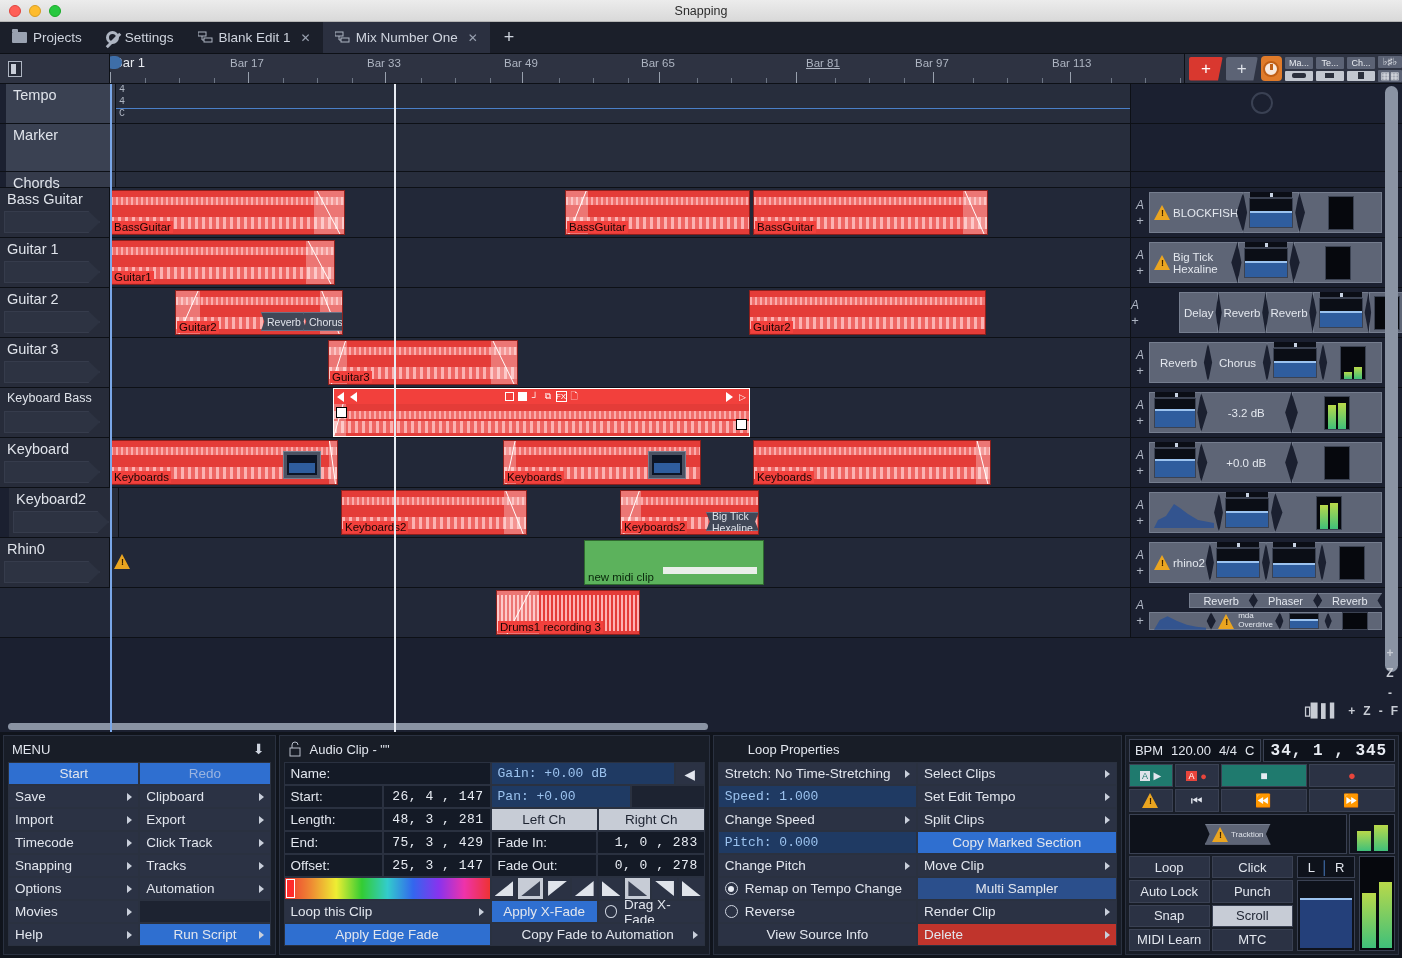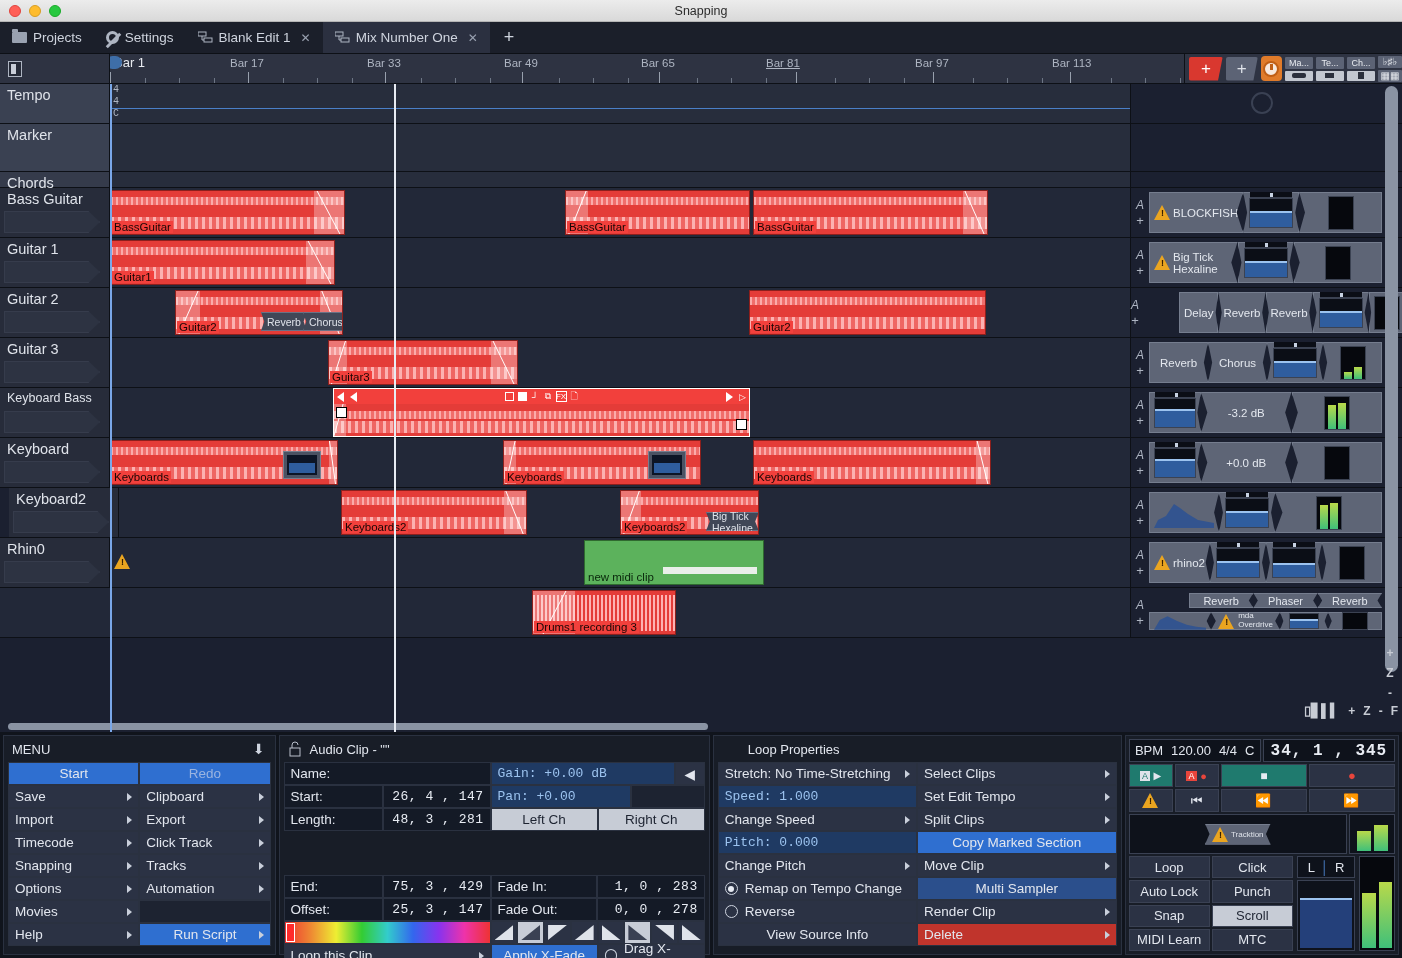--- a/index.html
+++ b/index.html
@@ -88,21 +88,21 @@
 
   
   .arrange {position:absolute; left:0; top:84px; right:0; height:648px; background:#1b2030;}
   .track {display:flex; position:relative; border-bottom:1px solid #0d1016;}
   .th {width:110px; background:#272c3a; border-right:1px solid #0d1016; position:relative;
        padding:4px 0 0 7px;}
   .th .tname{font-size:14.5px;color:#dfe3ea;line-height:1.1;}
   .th .tname.small{font-size:12.5px;}
   .th .tarrow{position:absolute;left:4px;bottom:4px;width:96px;height:22px;background:#2d3342;
      clip-path:polygon(0 0,88% 0,100% 50%,88% 100%,0 100%); border:1px solid #363c4c;}
-  .th.meta{background:#3a4152;}
+  .th.meta{background:#3a4152;margin-left:6px;}
   .th.meta .tname{font-size:14.5px;}
   .th.chords{background:#353b4b;}
   .lane {flex:1; position:relative; background:#222838; overflow:hidden;}
   .lane.meta{background:#272d3c;}
   .mix {width:272px; background:#1b2030; border-left:1px solid #0d1016; position:relative; display:flex;}
   .apcol{width:18px;display:flex;flex-direction:column;align-items:center;justify-content:center;gap:1px;
          font-size:12px;color:#aeb5c2;font-style:italic;}
   .apcol b{font-style:normal;font-weight:400;font-size:13px;}
   .strip{flex:1;display:flex;align-items:center;margin:3px 0;}
   .plug{background:#5e6576;border:1px solid #757d8e;height:calc(100% - 2px);display:flex;align-items:center;justify-content:center;
@@ -261,21 +261,21 @@
       <div class="bar-lab first" style="left: 4px;">Bar 1</div>
       <div class="tickmaj" style="left: 0px;"></div>
       <div class="bar-lab" style="left: 120px;">Bar 17</div>
       <div class="tickmaj" style="left: 138px;"></div>
       <div class="bar-lab" style="left: 257px;">Bar 33</div>
       <div class="tickmaj" style="left: 275px;"></div>
       <div class="bar-lab" style="left: 394px;">Bar 49</div>
       <div class="tickmaj" style="left: 412px;"></div>
       <div class="bar-lab" style="left: 531px;">Bar 65</div>
       <div class="tickmaj" style="left: 549px;"></div>
-      <div class="bar-lab" style="left: 656px; text-decoration: underline;">Bar 81</div>
+      <div class="bar-lab" style="left: 696px; text-decoration: underline;">Bar 81</div>
       <div class="tickmaj" style="left: 686px;"></div>
       <div class="bar-lab" style="left: 805px;">Bar 97</div>
       <div class="tickmaj" style="left: 823px;"></div>
       <div class="bar-lab" style="left: 942px;">Bar 113</div>
       <div class="tickmaj" style="left: 960px;"></div>
       <div class="tickmin" style="left: 34.5px;"></div>
       <div class="tickmin" style="left: 69px;"></div>
       <div class="tickmin" style="left: 103.5px;"></div>
       <div class="tickmin" style="left: 172.5px;"></div>
       <div class="tickmin" style="left: 207px;"></div>
@@ -774,21 +774,21 @@
             </div>
           </div>
           <div class="msbtn">
             <span class="m">M</span>
             <span class="s">S</span>
           </div>
         </div>
       </div>
       <div class="track" style="height: 50px;">
         <div class="lane">
-          <div class="clip" style="left: 496px; width: 144px; margin-left: 36px;">
+          <div class="clip" style="left: 496px; width: 144px;">
             <div style="position:absolute;left:0;right:0;top:4px;height:36px;background:repeating-linear-gradient(90deg,rgba(255,185,185,.95) 0 2px,rgba(228,60,56,.2) 2px 4px);"></div>
             <div class="fadein" style="width:42px;"></div>
             <div class="fadeline" style="left:0;transform:skewX(-28deg);margin-left:21px;"></div>
             <div class="ttl">Drums1 recording 3</div>
           </div>
         </div>
         <div class="mix">
           <div class="apcol">A<b>+</b></div>
           <div class="strip">
             <div style="flex:1;display:flex;flex-direction:column;gap:2px;height:100%;padding:2px 0;">
@@ -905,21 +905,21 @@
           <div class="mi val" style="width:108px">48, 3 , 281</div>
         </div>
         <div style="display: flex;">
           <div class="mi light" style="flex:1">Left Ch</div>
           <div class="mi light" style="flex:1">Right Ch</div>
         </div>
         <div style="display: flex; align-items: flex-end;">
           <div class="mi lbl" style="flex:1">End:</div>
           <div class="mi val" style="width:108px">75, 3 , 429</div>
         </div>
-        <div style="display: flex; margin-top: 44px;">
+        <div style="display: flex;">
           <div class="mi lbl" style="flex:1">Fade In:</div>
           <div class="mi val" style="width:108px">1,  0 ,  283</div>
         </div>
         <div style="display: flex; align-items: center;">
           <div class="mi lbl" style="flex:1">Offset:</div>
           <div class="mi val" style="width:108px">25, 3 , 147</div>
         </div>
         <div style="display: flex;">
           <div class="mi lbl" style="flex:1">Fade Out:</div>
           <div class="mi val" style="width:108px">0,  0 ,  278</div>

